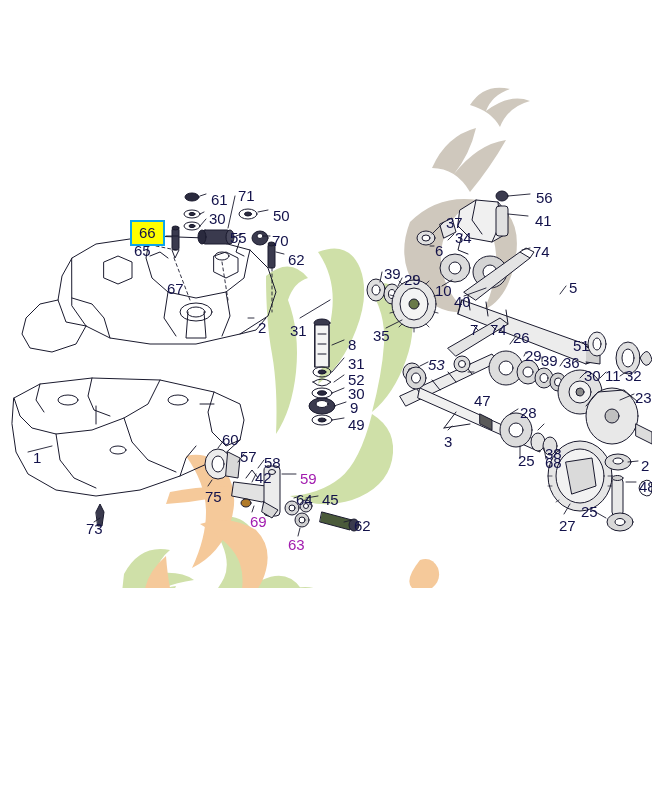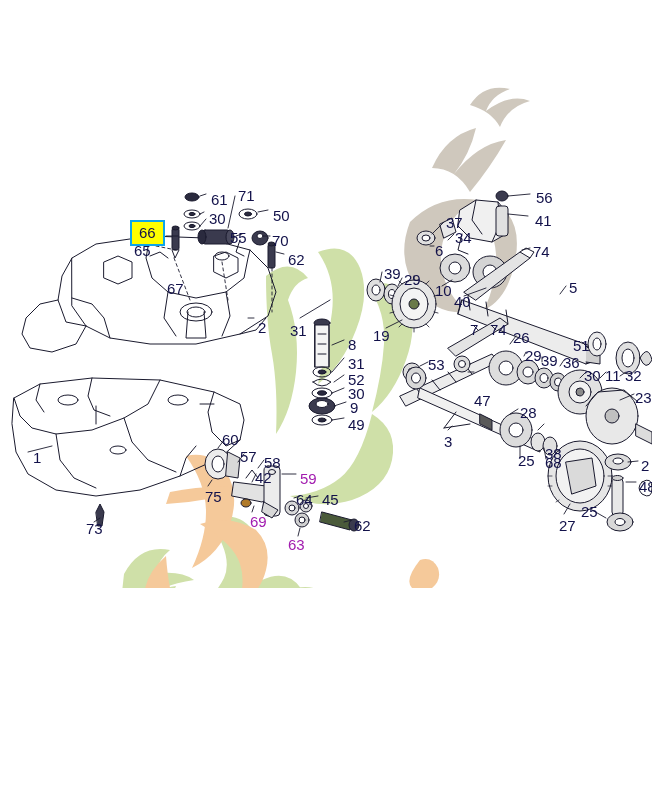--- a/index.html
+++ b/index.html
@@ -405,32 +405,32 @@
       <div class="lbl" style="left: 535px; top: 213px;">41</div>
       <div class="lbl" style="left: 446px; top: 215px;">37</div>
       <div class="lbl" style="left: 455px; top: 230px;">34</div>
       <div class="lbl" style="left: 435px; top: 243px;">6</div>
       <div class="lbl" style="left: 533px; top: 244px;">74</div>
       <div class="lbl" style="left: 384px; top: 266px;">39</div>
       <div class="lbl" style="left: 404px; top: 272px;">29</div>
       <div class="lbl" style="left: 435px; top: 283px;">10</div>
       <div class="lbl" style="left: 454px; top: 294px;">40</div>
       <div class="lbl" style="left: 569px; top: 280px;">5</div>
-      <div class="lbl" style="left: 373px; top: 328px;">19</div>
+      <div class="lbl" style="left: 373px; top: 328px;">35</div>
       <div class="lbl" style="left: 470px; top: 322px;">7</div>
       <div class="lbl" style="left: 490px; top: 322px;">74</div>
       <div class="lbl" style="left: 513px; top: 330px;">26</div>
       <div class="lbl" style="left: 573px; top: 338px;">51</div>
       <div class="lbl" style="left: 525px; top: 348px;">29</div>
       <div class="lbl" style="left: 541px; top: 353px;">39</div>
       <div class="lbl" style="left: 563px; top: 355px;">36</div>
       <div class="lbl" style="left: 584px; top: 368px;">30</div>
       <div class="lbl" style="left: 605px; top: 368px;">11</div>
       <div class="lbl" style="left: 625px; top: 368px;">32</div>
-      <div class="lbl" style="left: 428px; top: 357px;">53</div>
+      <div class="lbl" style="left: 428px; top: 357px; font-style: italic;">53</div>
       <div class="lbl" style="left: 474px; top: 393px;">47</div>
       <div class="lbl" style="left: 635px; top: 390px;">23</div>
       <div class="lbl" style="left: 520px; top: 405px;">28</div>
       <div class="lbl" style="left: 545px; top: 419px; margin-top: 27px;">38</div>
       <div class="lbl" style="left: 444px; top: 434px;">3</div>
       <div class="lbl" style="left: 518px; top: 453px;">25</div>
       <div class="lbl" style="left: 545px; top: 455px;">68</div>
       <div class="lbl" style="left: 641px; top: 458px;">2</div>
       <div class="lbl" style="left: 639px; top: 479px;">48</div>
       <div class="lbl" style="left: 559px; top: 518px;">27</div>

